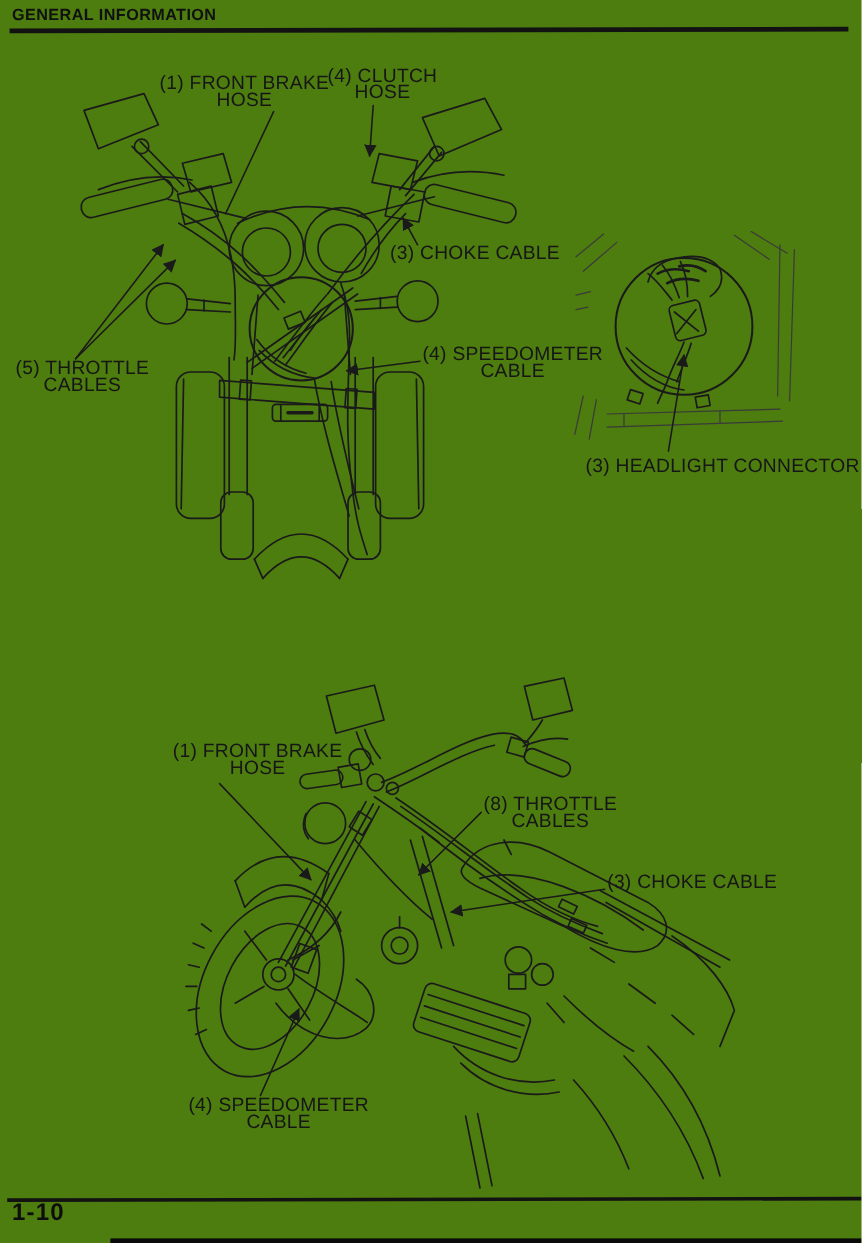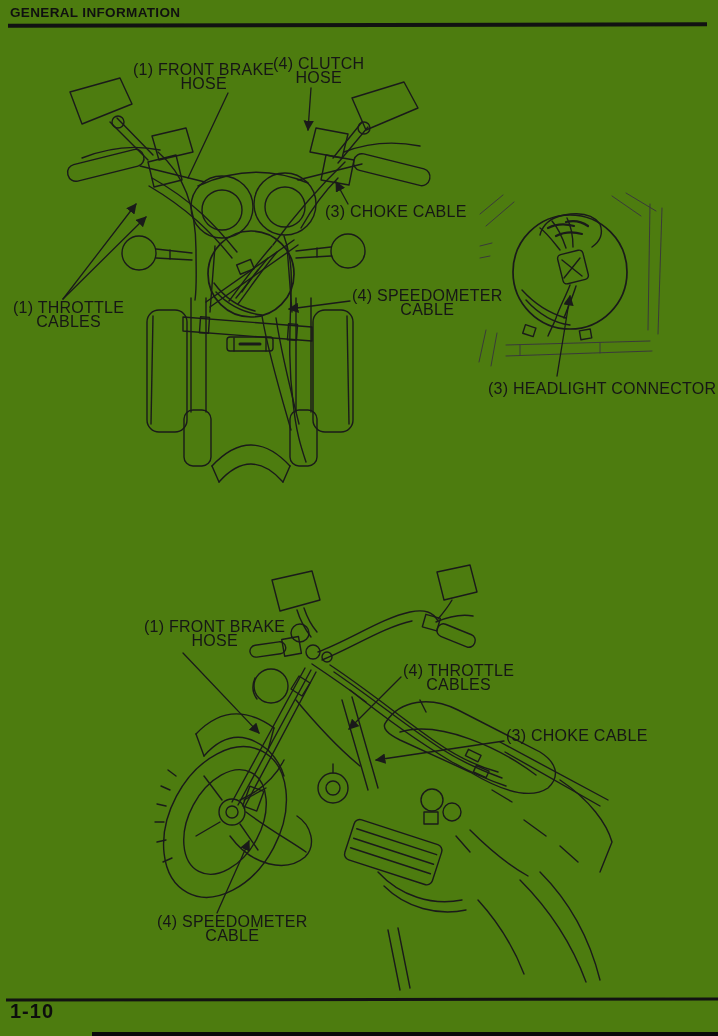--- a/index.html
+++ b/index.html
@@ -352,34 +352,34 @@
     <div>HOSE</div>
   </div>
   <div class="lbl" style="left:325px;top:205px">
     <div>(3) CHOKE CABLE</div>
   </div>
   <div class="lbl" style="left:352px;top:289px">
     <div>(4) SPEEDOMETER</div>
     <div>CABLE</div>
   </div>
   <div class="lbl" style="left:13px;top:301px">
-    <div>(1) THROTTLE</div>
+    <div>(5) THROTTLE</div>
     <div>CABLES</div>
   </div>
 
   <div class="lbl" style="left:488px;top:382px">
     <div>(3) HEADLIGHT CONNECTOR</div>
   </div>
 
   <div class="lbl" style="left:144px;top:620px">
     <div>(1) FRONT BRAKE</div>
     <div>HOSE</div>
   </div>
   <div class="lbl" style="left:403px;top:664px">
-    <div>(4) THROTTLE</div>
+    <div>(8) THROTTLE</div>
     <div>CABLES</div>
   </div>
   <div class="lbl" style="left:506px;top:729px">
     <div>(3) CHOKE CABLE</div>
   </div>
   <div class="lbl" style="left:157px;top:915px">
     <div>(4) SPEEDOMETER</div>
     <div>CABLE</div>
   </div>
 

